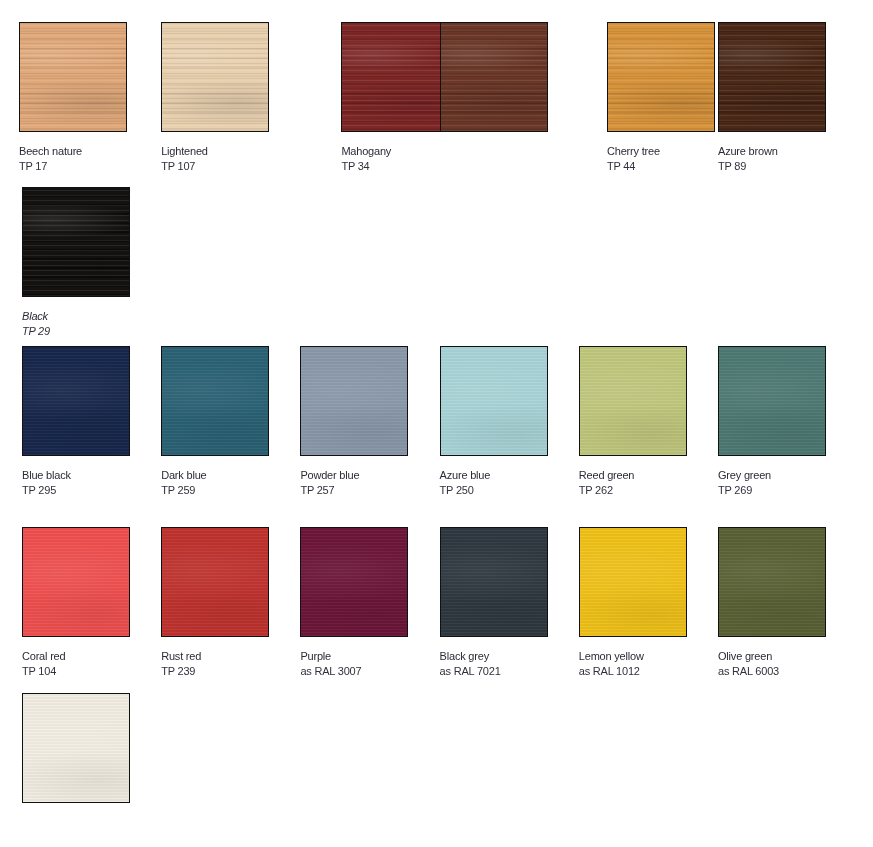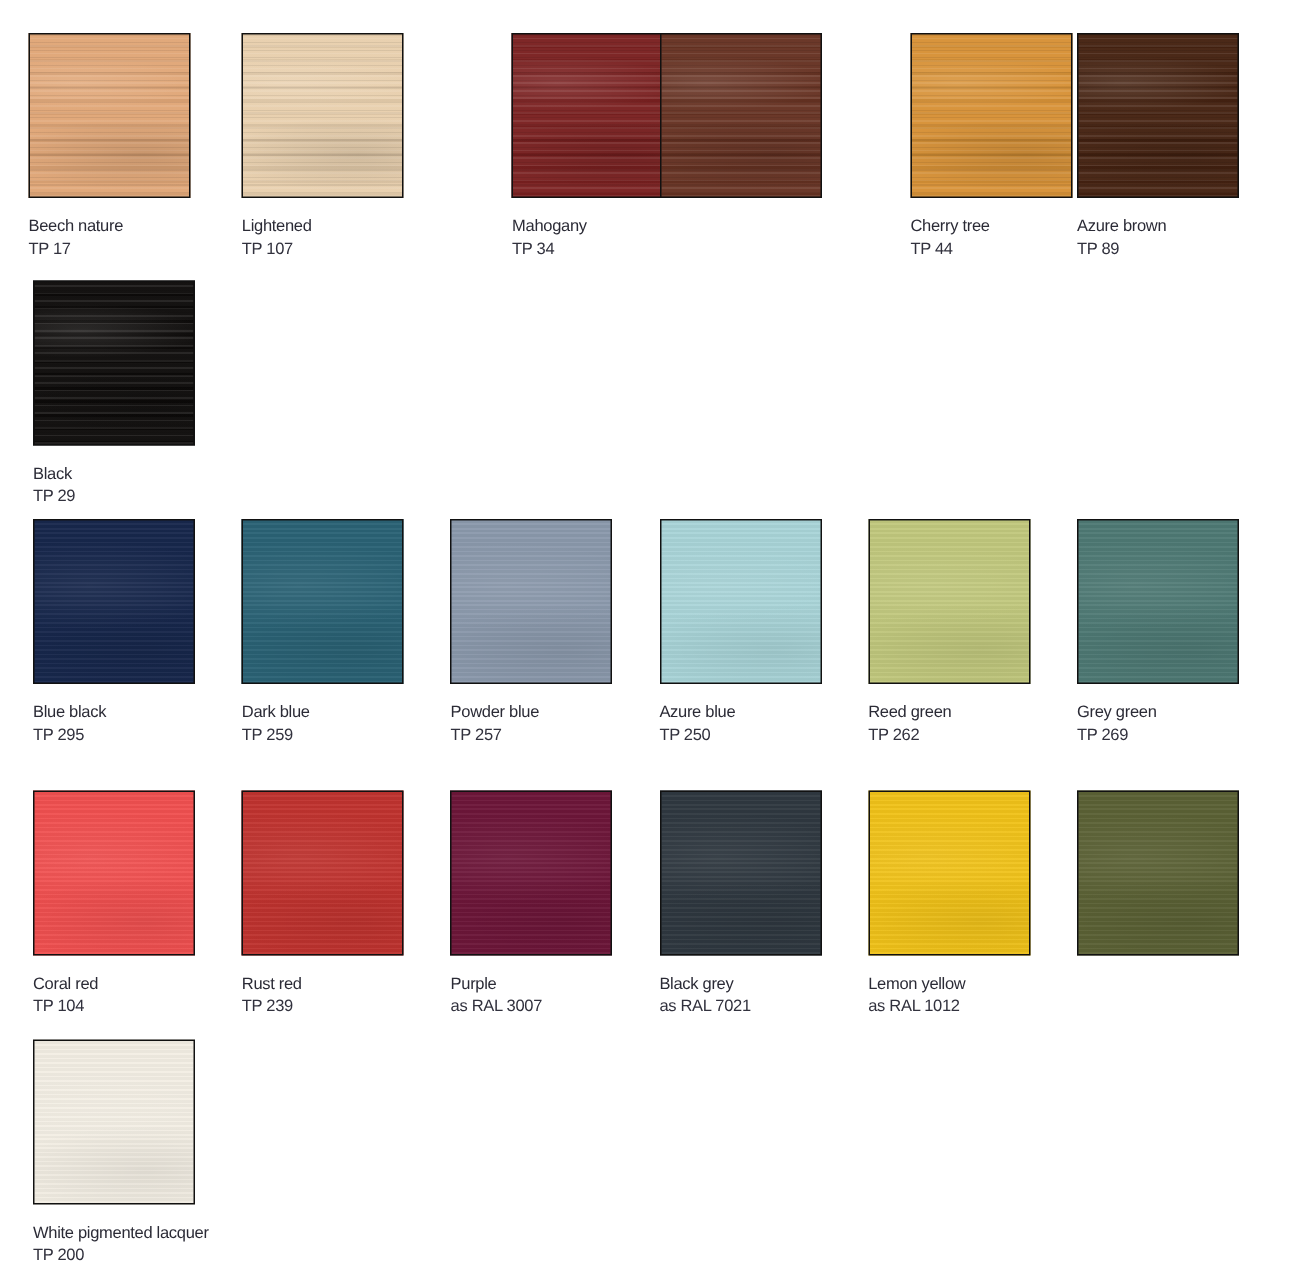--- a/index.html
+++ b/index.html
@@ -171,21 +171,21 @@
       </div>
       <div class="swatch-cell" style="left: 718px;">
         <div class="swatch-chip grain" style="background: rgb(69, 34, 17);"></div>
         <div class="swatch-caption">
           <span class="swatch-name">Azure brown</span>
           <span class="swatch-code">TP 89</span>
         </div>
       </div>
     </div>
   <div class="swatch-row row-2">
-      <div class="swatch-cell" style="left: 22px;">
+      <div class="swatch-cell" style="left: 22px; font-style: italic;">
         <div class="swatch-chip grain" style="background: rgb(13, 11, 10);"></div>
         <div class="swatch-caption">
           <span class="swatch-name">Black</span>
           <span class="swatch-code">TP 29</span>
         </div>
       </div>
     </div>
   <div class="swatch-row row-3">
       <div class="swatch-cell" style="left: 22px;">
         <div class="swatch-chip flat" style="background: rgb(23, 39, 76);"></div>
@@ -261,24 +261,24 @@
       </div>
       <div class="swatch-cell" style="left: 578.8px;">
         <div class="swatch-chip flat" style="background: rgb(240, 194, 25);"></div>
         <div class="swatch-caption">
           <span class="swatch-name">Lemon yellow</span>
           <span class="swatch-code">as RAL 1012</span>
         </div>
       </div>
       <div class="swatch-cell" style="left: 718px;">
         <div class="swatch-chip flat" style="background: rgb(91, 97, 53);"></div>
+        <div class="swatch-caption">
+          <span class="swatch-name">Olive green</span>
+          <span class="swatch-code">as RAL 6003</span>
+        </div>
       </div>
     </div>
   <div class="swatch-row row-5">
       <div class="swatch-cell" style="left: 22px;">
         <div class="swatch-chip flat" style="background: rgb(243, 238, 228);"></div>
-        <div class="swatch-caption">
-          <span class="swatch-name">White pigmented lacquer</span>
-          <span class="swatch-code">TP 200</span>
-        </div>
       </div>
     </div>
 </div>
 
 </body></html>

